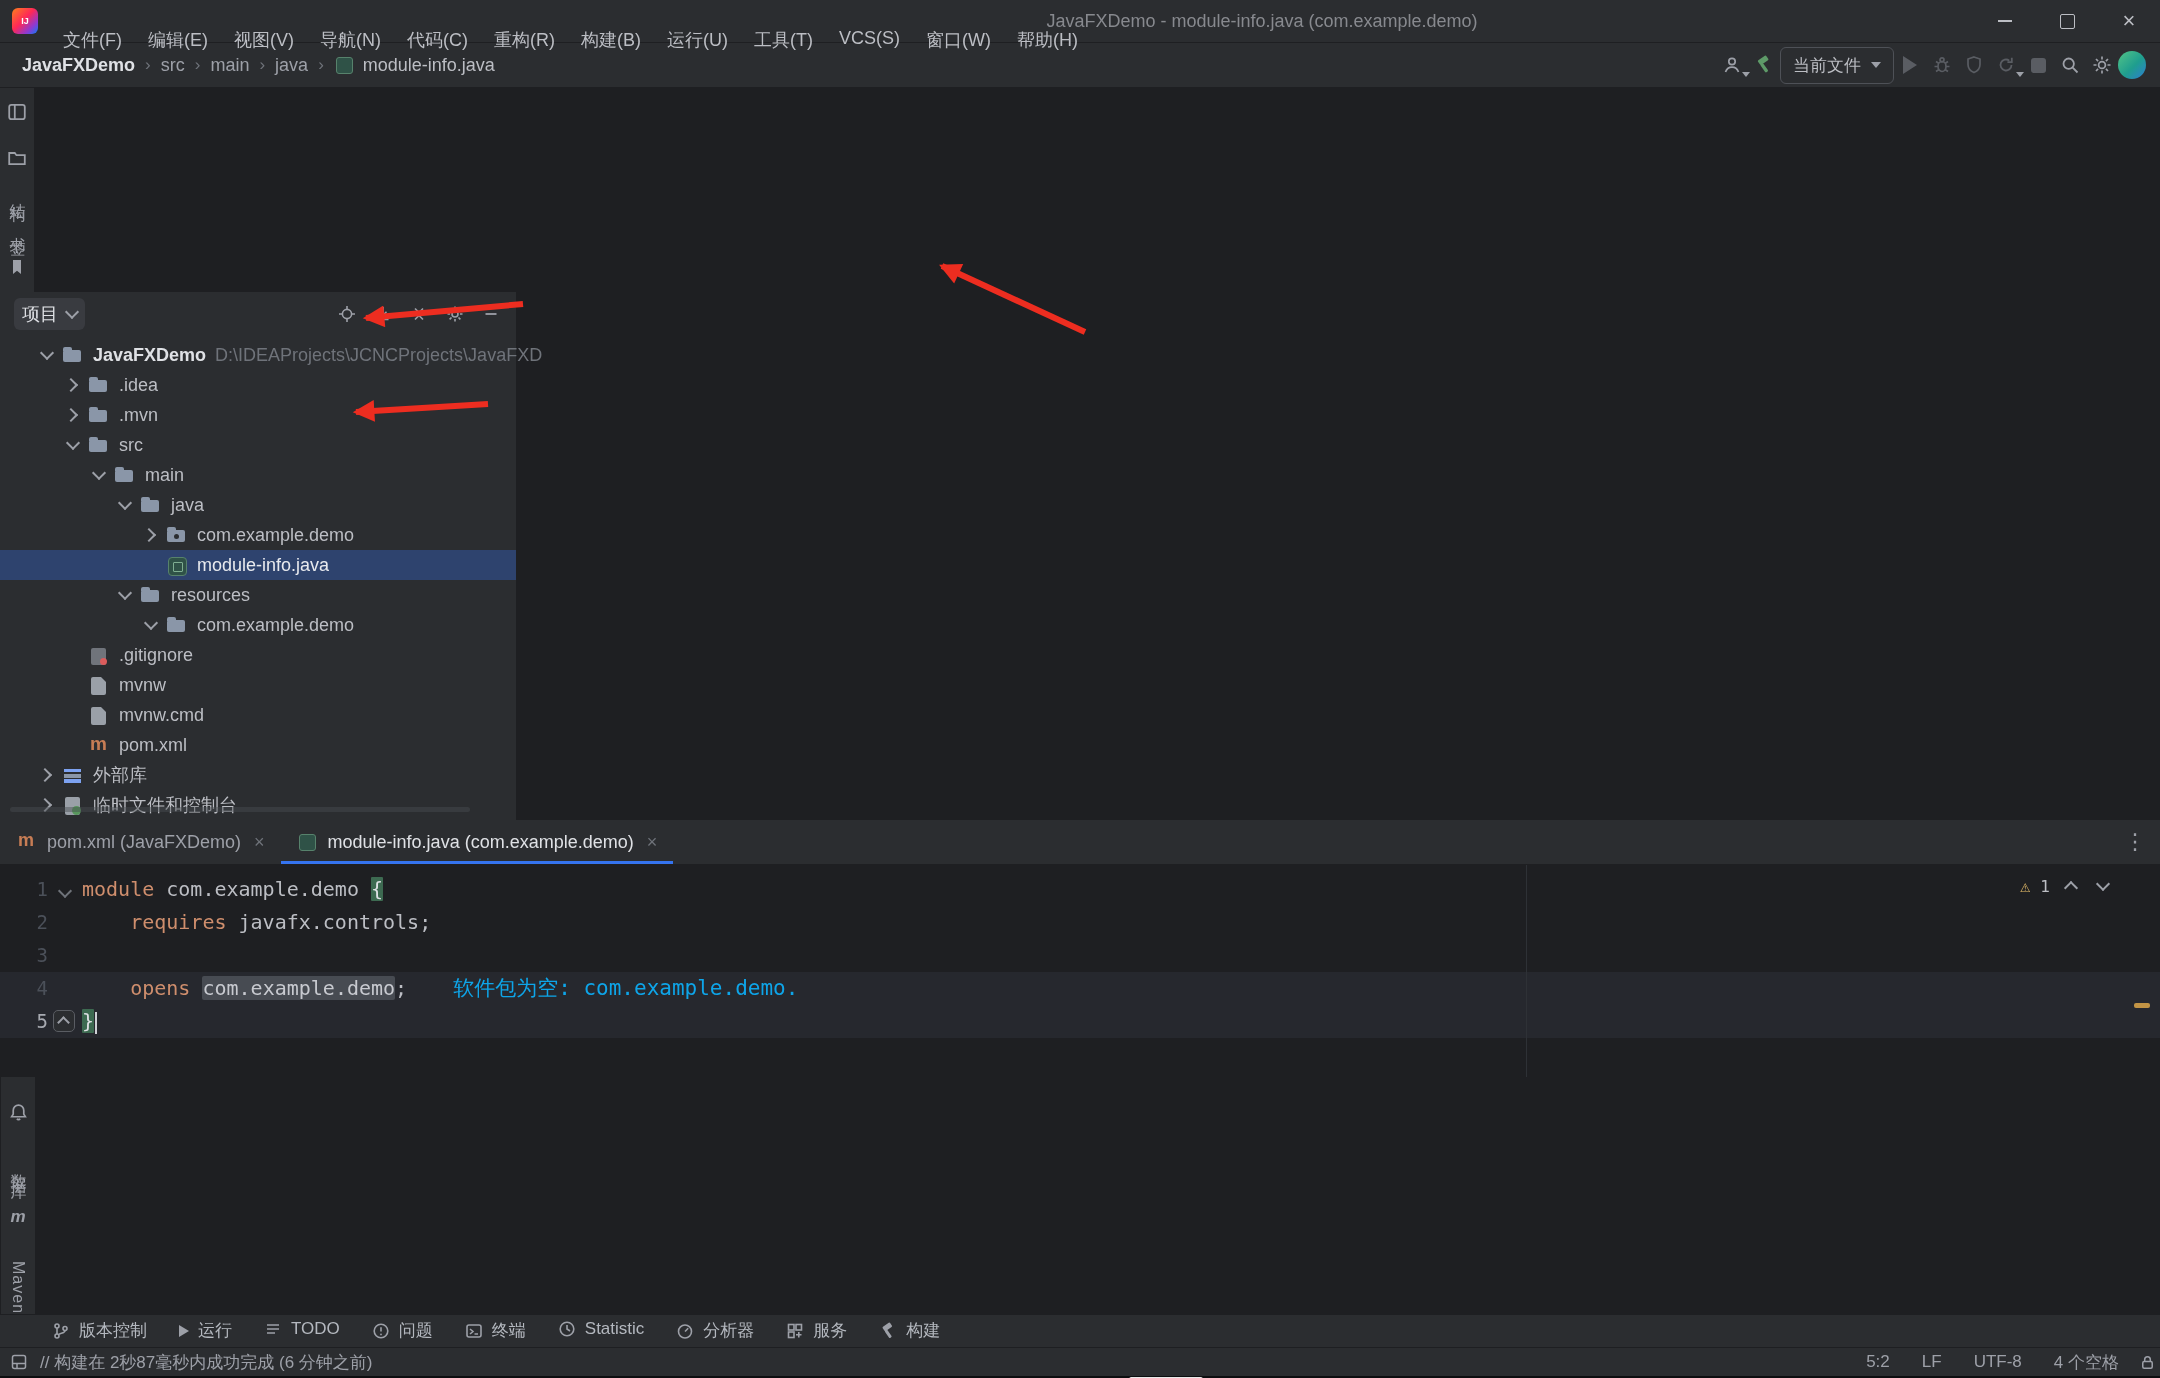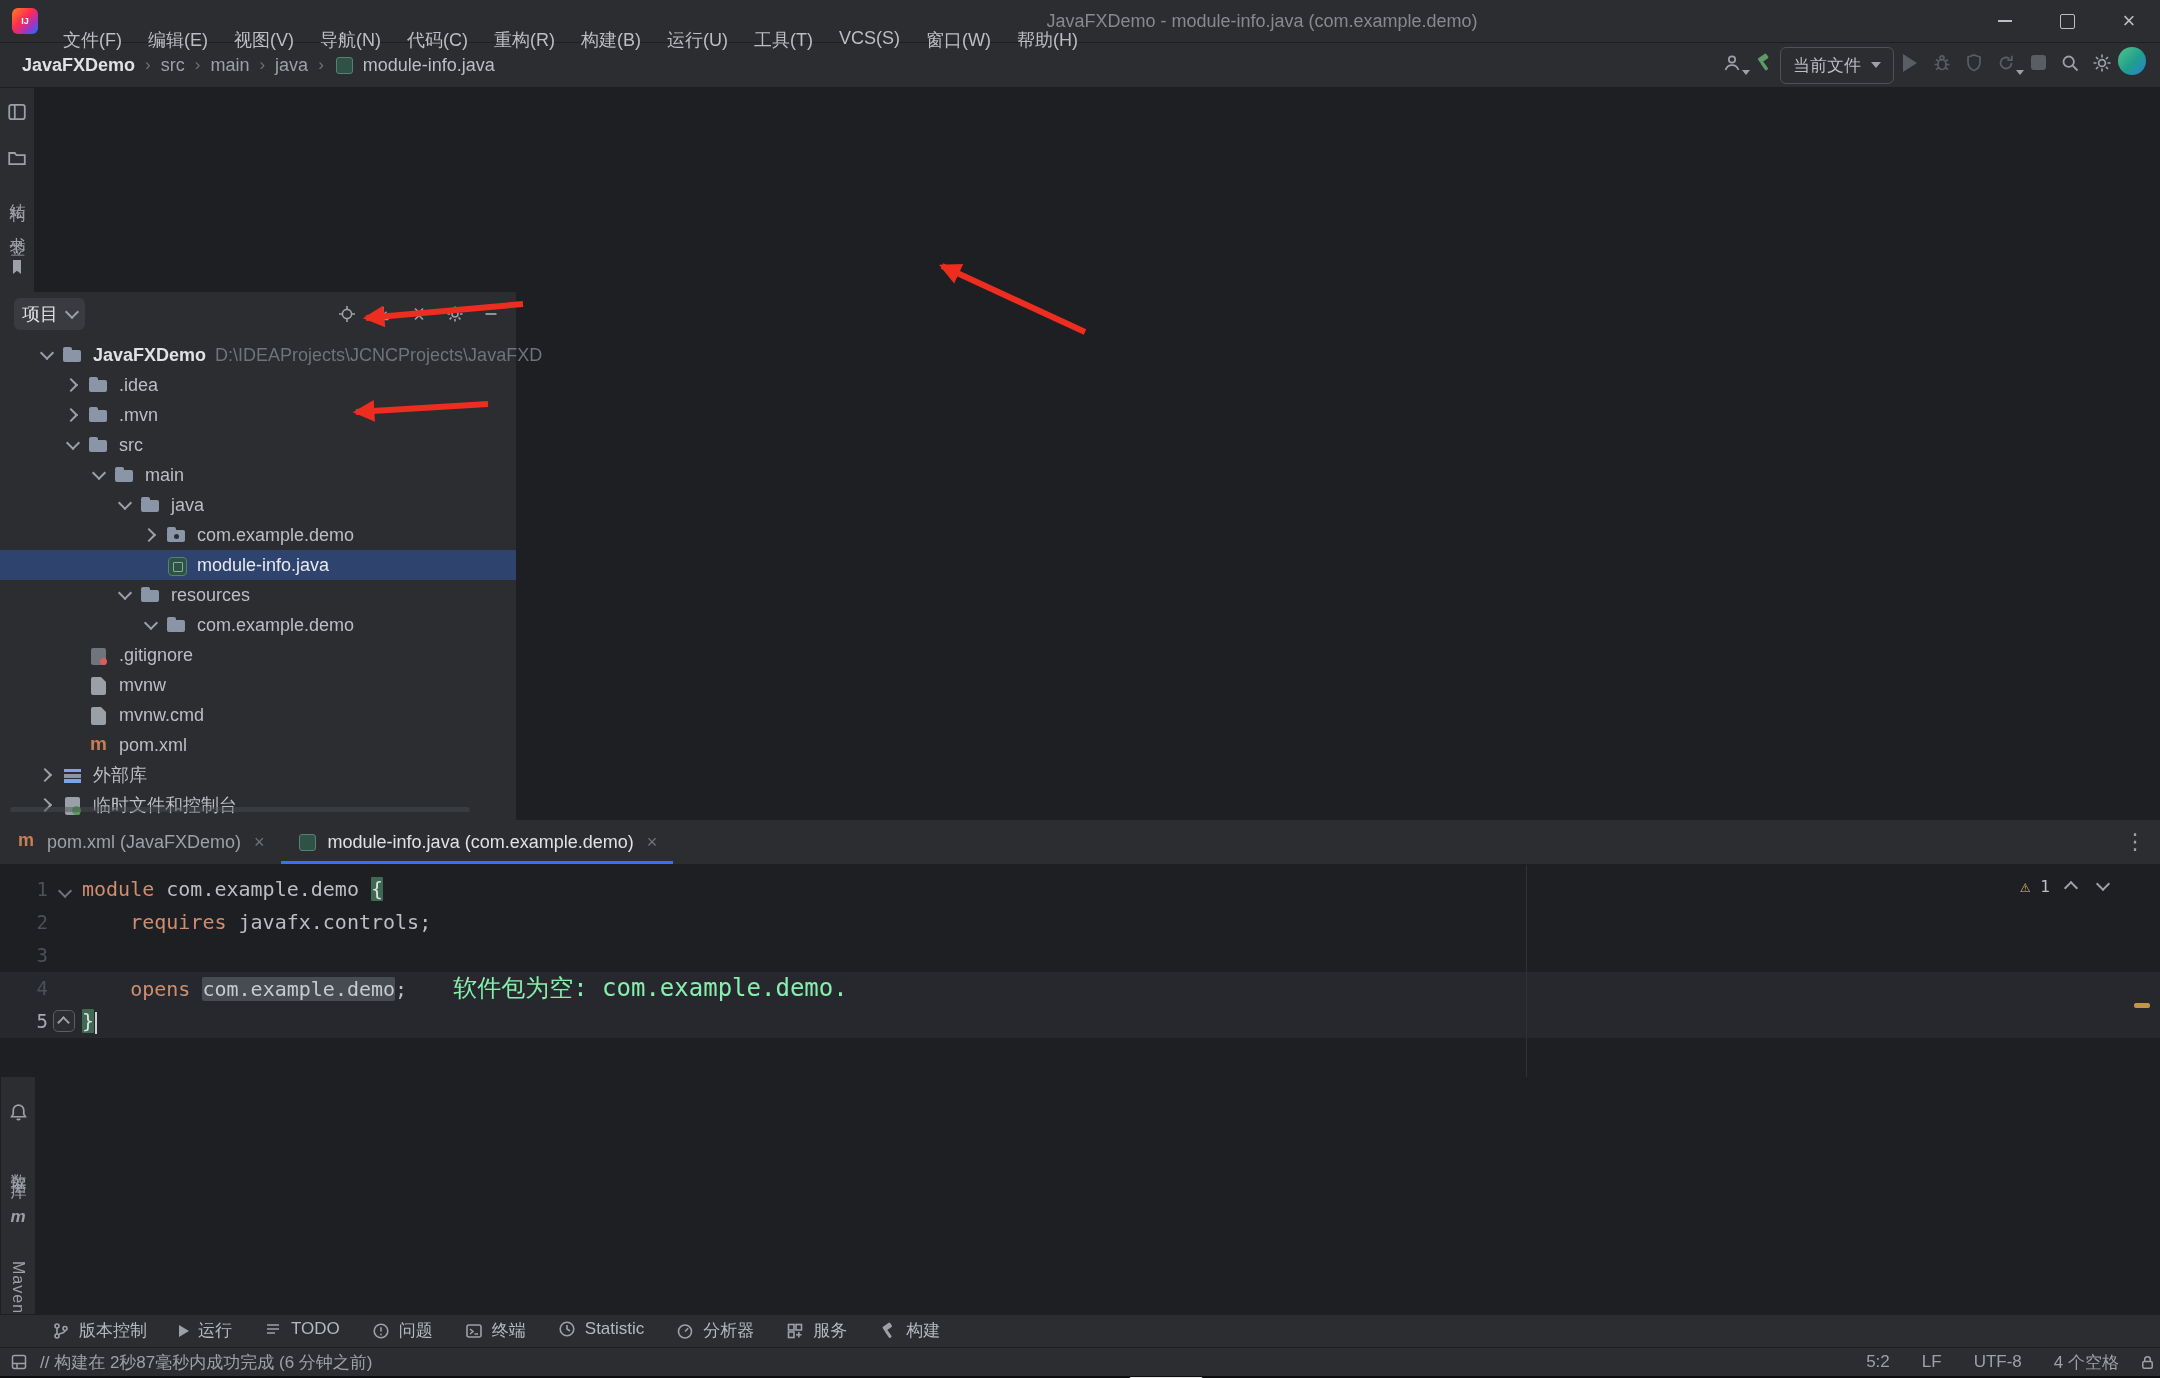--- a/index.html
+++ b/index.html
@@ -23,21 +23,21 @@
   .glyph-max{width:13px;height:13px;border:1.6px solid #bcbec4;border-radius:2px;}
   .glyph-close{font-size:22px;line-height:1;}
   
   .navbar{height:44px;background:#2b2d30;display:flex;align-items:center;border-bottom:1px solid #1e1f22;padding:0 14px 0 16px;}
   .crumbs{display:flex;align-items:center;gap:4px;font-size:18px;}
   .crumb{padding:3px 6px;border-radius:5px;white-space:nowrap;color:#9da0a8;}
   .crumb.first{color:#dfe1e5;font-weight:600;}
   .crumb.last{color:#bcbec4;display:flex;align-items:center;gap:7px;}
   .crumb-sep{color:#6f737a;font-size:17px;}
   .crumb-sep::before{content:"›";}
-  .nav-right{margin-left:auto;display:flex;gap:0;}
+  .nav-right{margin-left:auto;display:flex;align-items:center;gap:0;}
   .nav-ic{width:32px;height:32px;display:flex;align-items:center;justify-content:center;border-radius:6px;position:relative;}
   .caret-dn{width:0;height:0;border-left:5px solid transparent;border-right:5px solid transparent;border-top:6px solid #9da0a8;}
   .mini-caret{position:absolute;right:-2px;bottom:4px;width:0;height:0;border-left:4px solid transparent;border-right:4px solid transparent;border-top:5px solid #9da0a8;}
   .combo{display:flex;align-items:center;gap:10px;border:1px solid #4e5157;border-radius:6px;padding:6px 12px;font-size:17px;color:#bcbec4;}
   .play-tri{width:0;height:0;border-top:9px solid transparent;border-bottom:9px solid transparent;border-left:14px solid #5a5d63;}
   .stop-sq{width:15px;height:15px;border-radius:3px;background:#5a5d63;}
   .avatar{width:28px;height:28px;border-radius:50%;background:linear-gradient(135deg,#53c487 0%,#1f9e8e 55%,#2d7dd2 100%);}
   svg.ic16{display:block;}
   
   .main{display:flex;height:1226px;flex-direction:column;}
@@ -103,21 +103,21 @@
   .ln.active{color:#a7aab1;}
   .fold{width:34px;flex:none;position:relative;}
   .fchev{position:absolute;left:12px;top:13px;width:8px;height:8px;border-right:2px solid #6f737a;border-bottom:2px solid #6f737a;transform:rotate(45deg);}
   .fbox{position:absolute;left:5px;top:5px;width:20px;height:20px;border:1px solid #5a5d63;border-radius:5px;background:#2b2d30;}
   .fbox::after{content:"";position:absolute;left:5px;top:7px;width:7px;height:7px;border-left:2px solid #9da0a8;border-top:2px solid #9da0a8;transform:rotate(45deg);}
   .ct{white-space:pre;}
   .kw{color:#cf8e6d;}
   .pl{color:#bcbec4;}
   .bh{background:#3d6a51;color:#dfe1e5;border-radius:1px;}
   .idhl{background:#474b52;color:#c8cad0;border-radius:2px;}
-  .hint{color:#86efac;margin-left:46px;font-size:24px;font-family:"DejaVu Sans Mono", monospace;margin-top:33px;}
+  .hint{color:#0ea5e9;margin-left:46px;font-size:21px;font-family:"DejaVu Sans Mono", monospace;margin-top:33px;}
   .caret-bar{display:inline-block;width:2px;height:22px;background:#cfd1d6;vertical-align:middle;margin-left:1px;}
   .margin-guide{position:absolute;top:0;bottom:0;left:1526px;border-left:1px solid #2e3136;}
   .inspections{position:absolute;top:10px;right:46px;display:flex;align-items:center;gap:10px;}
   .warn-tri{color:#e8bf6a;font-size:17px;}
   .warn-count{color:#bcbec4;font-size:16px;}
   .insp-btn{width:22px;height:22px;display:flex;align-items:center;justify-content:center;}
   .insp-chev{width:8px;height:8px;border-right:2px solid #9da0a8;border-bottom:2px solid #9da0a8;}
   .insp-chev.up{transform:rotate(-135deg);margin-top:4px;}
   .insp-chev.dn{transform:rotate(45deg);margin-top:-4px;}
   .stripe-mark{position:absolute;right:10px;top:138px;width:16px;height:5px;border-radius:2px;background:#c29445;}

